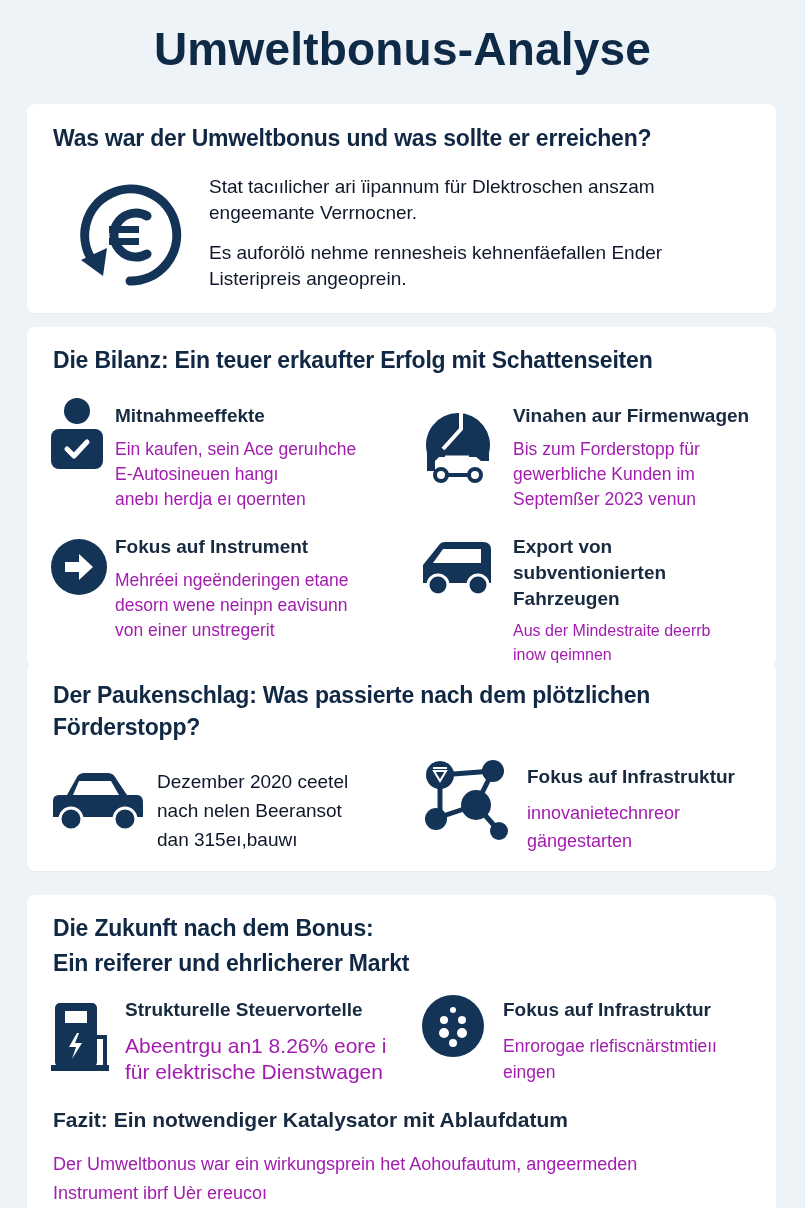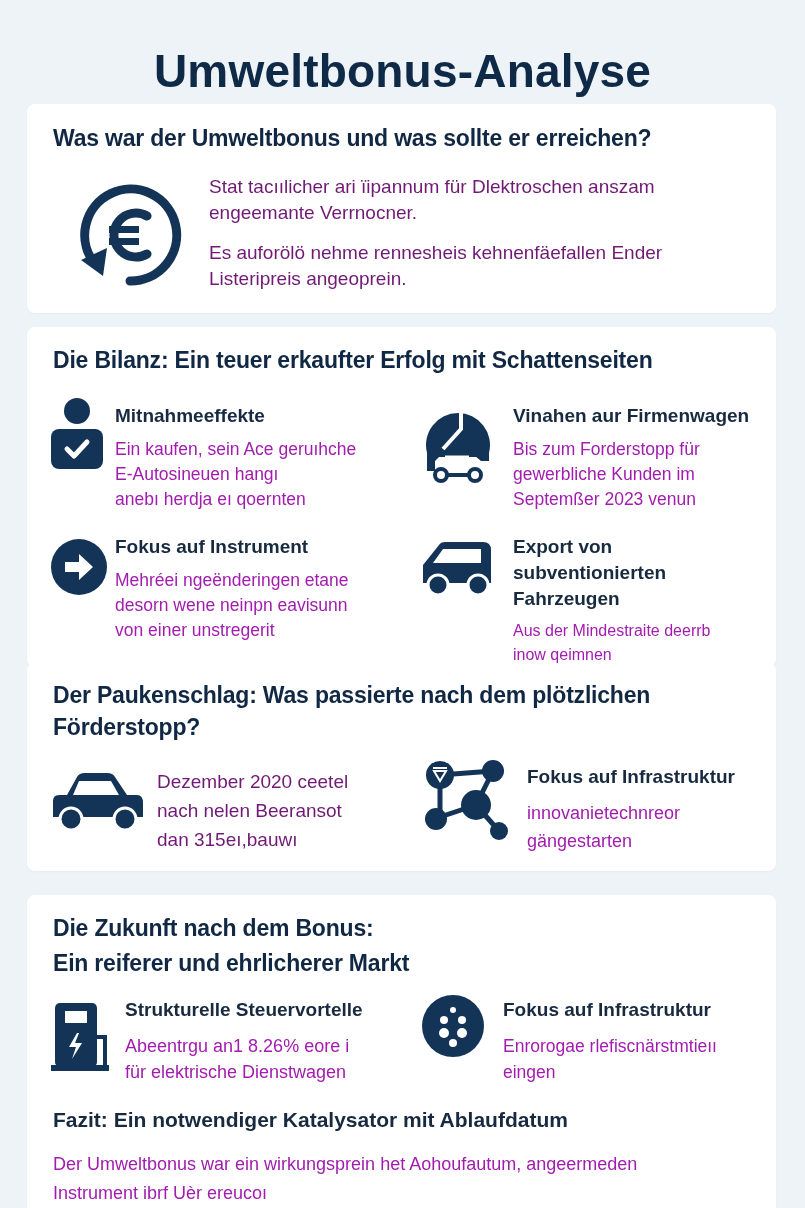--- a/index.html
+++ b/index.html
@@ -6,34 +6,34 @@
     html, body { width: 805px; height: 1208px; overflow: hidden; }
     body {
       background: #eef3f7;
       font-family: "Liberation Sans", "DejaVu Sans", sans-serif;
       color: #15273f;
       position: relative;
     }
     .page-title {
       position: absolute; left: 0; top: 22px; width: 805px;
       text-align: center; font-size: 46px; font-weight: bold;
-      color: #0f2a47; letter-spacing: 0.2px; margin-top: 22px;
+      color: #0f2a47; letter-spacing: 0.2px;
     }
     .card {
       position: absolute; left: 27px; width: 749px;
       background: #ffffff; border-radius: 8px;
       box-shadow: 0 1px 2px rgba(30,60,90,0.04);
     }
     .card-title {
       position: absolute; left: 26px; font-size: 23px; font-weight: bold;
       color: #112844; line-height: 32px; letter-spacing: -0.2px;
     }
     .icon { position: absolute; color: #143457; }
     .icon svg { display: block; }
-    .text { position: absolute; font-size: 19px; line-height: 26px; color: #701a75; }
+    .text { position: absolute; font-size: 19px; line-height: 26px; color: #0f172a; }
     .item-title { position: absolute; font-size: 19px; font-weight: bold; color: #172a40; line-height: 26px; }
     .item-body { position: absolute; font-size: 17.5px; line-height: 25px; color: #a21caf; }
     .p { display: block; }
   </style>
 </head>
 <body>
 
 <div class="page-title">Umweltbonus-Analyse</div>
 
 <section class="card" style="top:104px;height:209px;">
@@ -172,21 +172,21 @@
   <div class="icon" style="left:24px;top:106px;">
     <svg width="60" height="72" viewBox="0 0 60 72">
       <rect x="4" y="2" width="42" height="64" rx="5" fill="#143457"></rect>
       <rect x="0" y="64" width="58" height="6" fill="#143457"></rect>
       <rect x="14" y="10" width="22" height="12" fill="#fff"></rect>
       <path d="M26 32 L18 46 L25 46 L21 58 L31 42 L24 42 L28 32 Z" fill="#fff"></path>
       <path d="M46 36 L54 36 L54 64" fill="none" stroke="#143457" stroke-width="4"></path>
     </svg>
   </div>
   <div class="item-title" style="left:98px;top:102px;">Strukturelle Steuervortelle</div>
-  <div class="item-body" style="left:98px;top:138px;width:290px;font-size:18px;line-height:26px;">
+  <div class="item-body" style="left:98px;top:138px;width:290px;font-size:21px;line-height:26px;">
     <span class="p">Abeentrgu an1 8.26% eore i</span>
     <span class="p">für elektrische Dienstwagen</span>
   </div>
 
   <div class="icon" style="left:395px;top:100px;">
     <svg width="62" height="62" viewBox="0 0 62 62">
       <circle cx="31" cy="31" r="31" fill="#143457"></circle>
       <circle cx="31" cy="15" r="3" fill="#fff"></circle>
       <circle cx="22" cy="25" r="4" fill="#fff"></circle>
       <circle cx="40" cy="25" r="4" fill="#fff"></circle>

